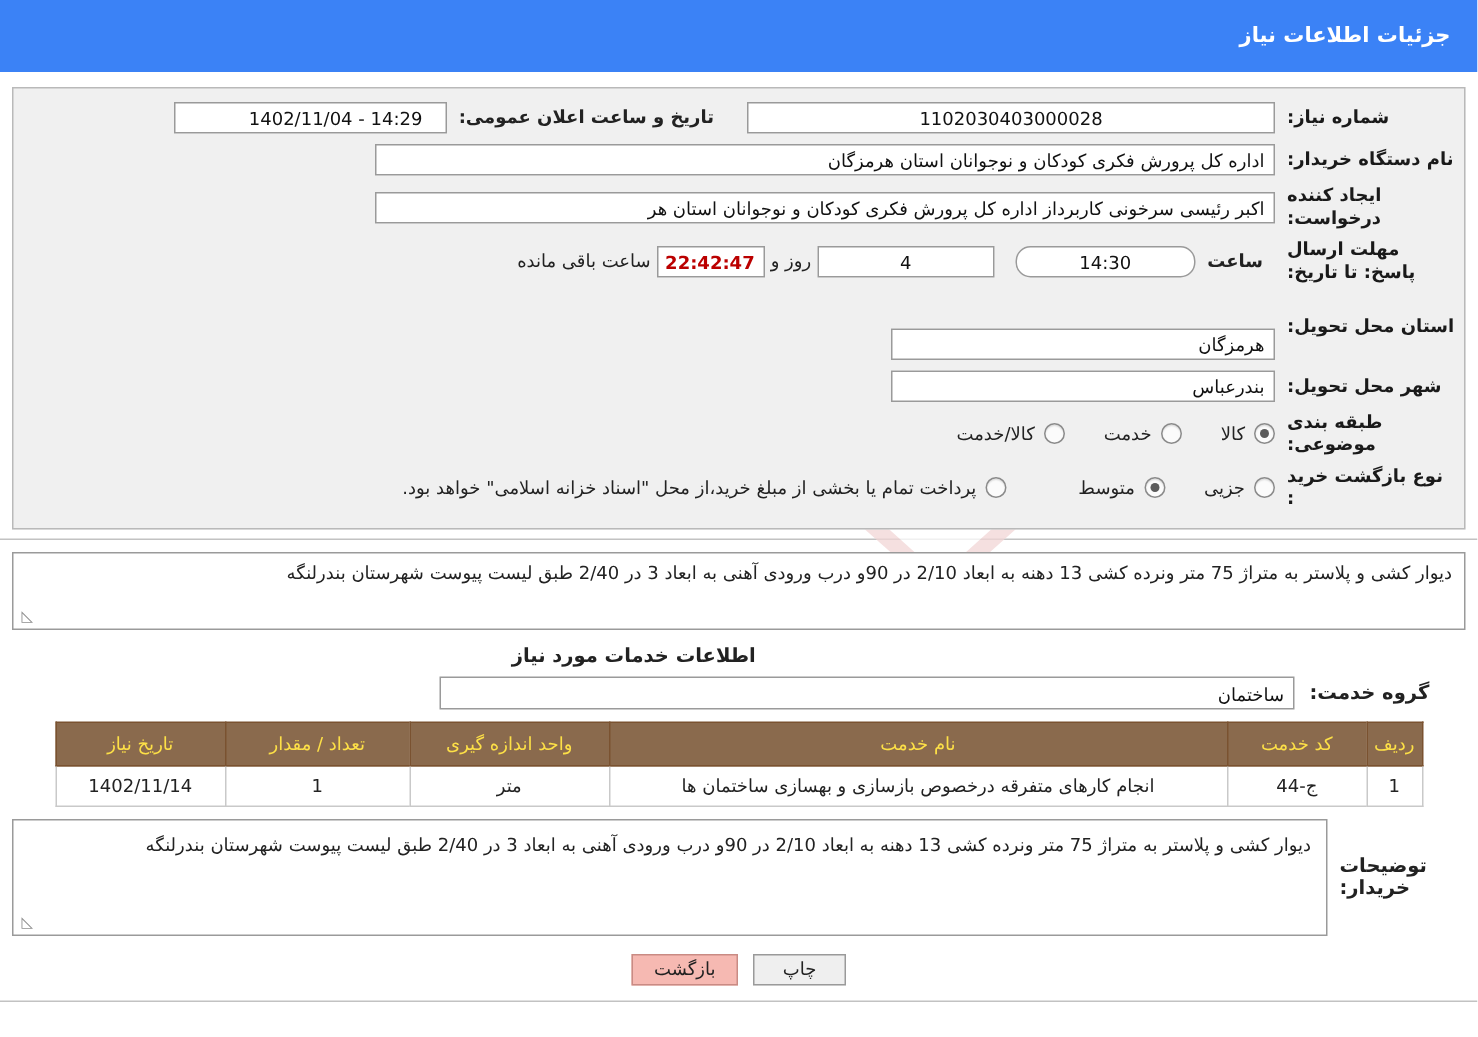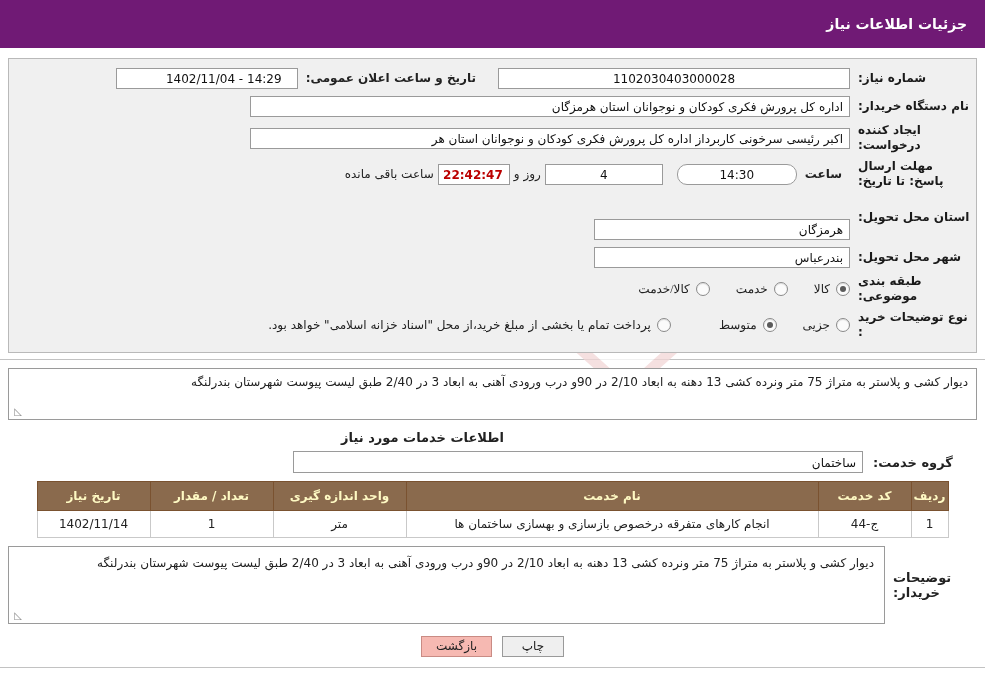--- a/index.html
+++ b/index.html
@@ -47,21 +47,21 @@
   .wm-text {
     font-size: 34px;
     color: #e7d3d3;
     letter-spacing: 1px;
     font-family: "DejaVu Serif", "Liberation Serif", serif;
     direction: ltr;
   }
   
   .top-bar {
     height: 48px;
-    background: #701a75;
+    background: #3b82f6;
     color: #ffffff;
     display: flex;
     align-items: center;
     justify-content: flex-start;
     padding: 4px 18px;
     box-sizing: border-box;
     position: relative;
     z-index: 2;
   }
   .top-bar .title {
@@ -146,21 +146,21 @@
     flex: none;
   }
   .radio.checked::after {
     content: "";
     position: absolute;
     left: 3px; top: 3px;
     width: 6px; height: 6px;
     background: #5b5b5b;
     border-radius: 50%;
   }
-  .radio-label { font-size: 12px; font-family: Liberation Serif, serif; }
+  .radio-label { font-size: 12px; }
   .note-text { font-size: 12px; padding-right: 10px; }
   
   .divider {
     border-top: 1px solid #c2c2c2;
     margin: 6px 0 0 0;
   }
   
   .desc-wrap {
     margin: 8px 8px 0 8px;
     display: flex;
@@ -220,23 +220,23 @@
     width: 912px;
     margin: 0 auto;
     border-collapse: collapse;
     font-size: 12px;
     background: #ffffff;
     position: relative;
     z-index: 1;
   }
   table.grid th {
     background: #8a6a4d;
-    color: #fef9c3;
+    color: #fde047;
     border: 1px solid #7a5230;
-    font-weight: bold;
+    font-weight: normal;
     height: 26px;
     font-size: 12px;
   }
   table.grid td {
     border: 1px solid #c9c9c9;
     height: 24px;
     text-align: center;
     color: #222;
   }
   
@@ -362,21 +362,21 @@
         <span class="radio-label">خدمت</span>
       </div>
       <div class="radio-item">
         <span class="radio"></span>
         <span class="radio-label">کالا/خدمت</span>
       </div>
     </div>
   </div>
 
   <div class="row">
-    <div class="lbl">نوع توضیحات خرید :</div>
+    <div class="lbl">نوع بازگشت خرید :</div>
     <div class="radio-group">
       <div class="radio-item">
         <span class="radio"></span>
         <span class="radio-label">جزیی</span>
       </div>
       <div class="radio-item">
         <span class="radio checked"></span>
         <span class="radio-label">متوسط</span>
       </div>
     </div>

